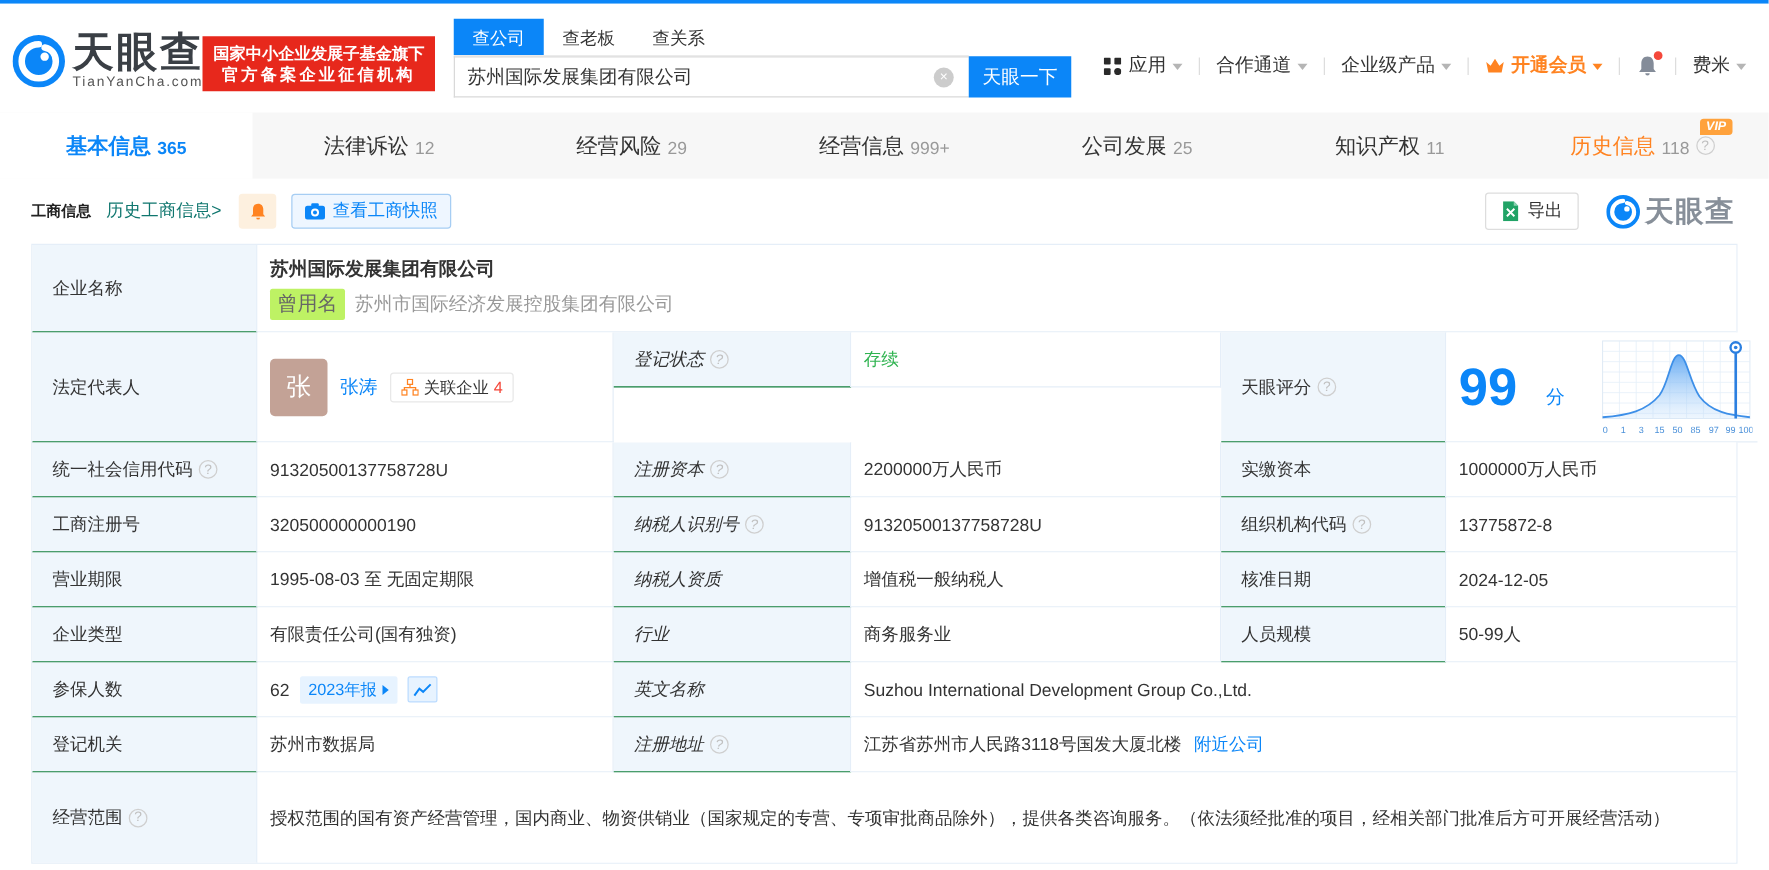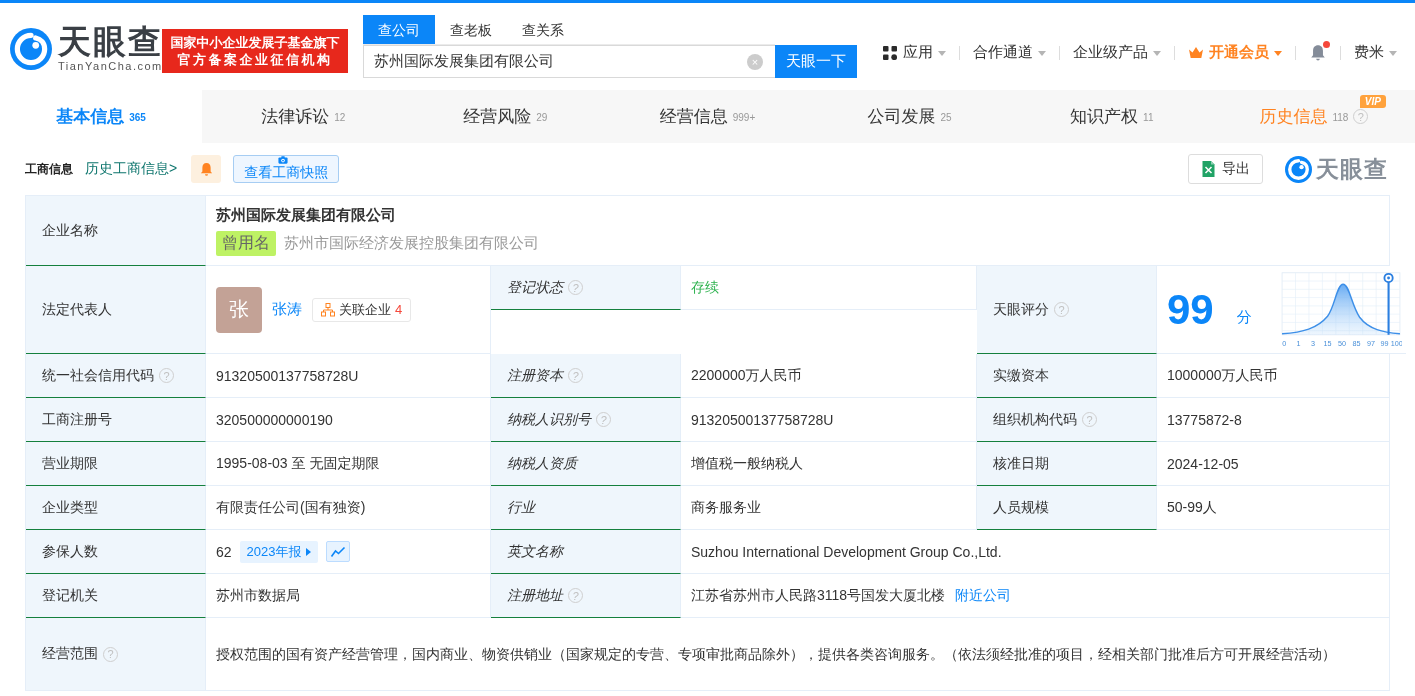--- a/index.html
+++ b/index.html
@@ -40,37 +40,37 @@
            border-top:5px solid #b5b5b5; margin-left:5px; margin-top:2px; }
   .caret.orange { border-top-color:#ff8321; }
   .nav-vip { color:#ff8321; font-weight:bold; }
   .bell-wrap { position:relative; cursor:pointer; display:flex; }
   .red-dot { position:absolute; top:-3px; right:-3px; width:7px; height:7px; border-radius:50%; background:#f5483b; }
 
   
   .main-tabs { position:absolute; top:90px; left:0; width:1415px; height:53px; background:#f7f7f7; display:flex; }
   .main-tab { flex:1; display:flex; align-items:center; justify-content:center; font-size:17px; color:#333;
               cursor:pointer; position:relative; }
-  .main-tab .cnt { font-size:10px; color:#999; margin-left:5px; margin-top:2px; }
+  .main-tab .cnt { font-size:14px; color:#999; margin-left:5px; margin-top:2px; }
   .main-tab.active { background:#fff; color:#0b86f8; font-weight:bold; }
   .main-tab.active .cnt { color:#0b86f8; }
   .main-tab.history { color:#ff8321; }
   .vip-badge { position:absolute; top:5px; margin-left:118px; background:#ffa23c; color:#fff; font-size:10px;
                font-weight:bold; font-style:italic; padding:1px 5px; border-radius:3px 3px 3px 0; }
   .q { display:inline-flex; align-items:center; justify-content:center; width:15px; height:15px; border-radius:50%;
        border:1px solid #cfcfcf; color:#c0c0c0; font-size:11px; margin-left:5px; cursor:pointer; flex:none; }
 
   
   .section-bar { position:absolute; top:143px; left:25px; width:1365px; height:52px; display:flex; align-items:center; background:#fff; }
   .sec-title { font-size:12px; font-weight:bold; color:#222; }
   .sec-history { font-size:14px; color:#0f766e; margin-left:12px; cursor:pointer; }
   .bell-box { width:30px; height:28px; background:#fdf0df; border-radius:3px; display:flex; align-items:center;
               justify-content:center; margin-left:14px; cursor:pointer; }
   .snapshot-btn { display:flex; align-items:center; height:28px; margin-left:12px; padding:0 10px;
-                  background:#eef6ff; border:1px solid #a6cdf3; border-radius:3px; color:#0b86f8; font-size:14px; cursor:pointer;flex-direction:column; }
+                  background:#eef6ff; border:1px solid #a6cdf3; border-radius:3px; color:#0b86f8; font-size:14px; cursor:pointer; }
   .snapshot-btn svg { margin-right:6px; }
   .sec-spacer { flex:1; }
   .export-btn { display:flex; align-items:center; height:30px; padding:0 12px; background:#fff;
                 border:1px solid #ddd; border-radius:3px; font-size:14px; color:#333; cursor:pointer; }
   .export-btn svg { margin-right:6px; }
   .watermark { display:flex; align-items:center; margin-left:22px; margin-right:2px; }
   .watermark svg { width:27px; height:27px; }
   .wm-txt { font-size:23px; font-weight:bold; color:#878f99; margin-left:4px; letter-spacing:1px; }
 
   

